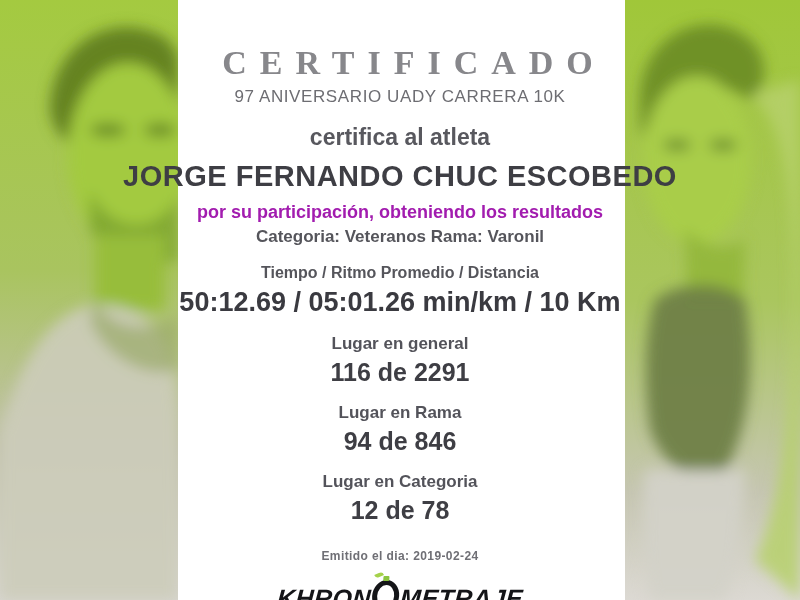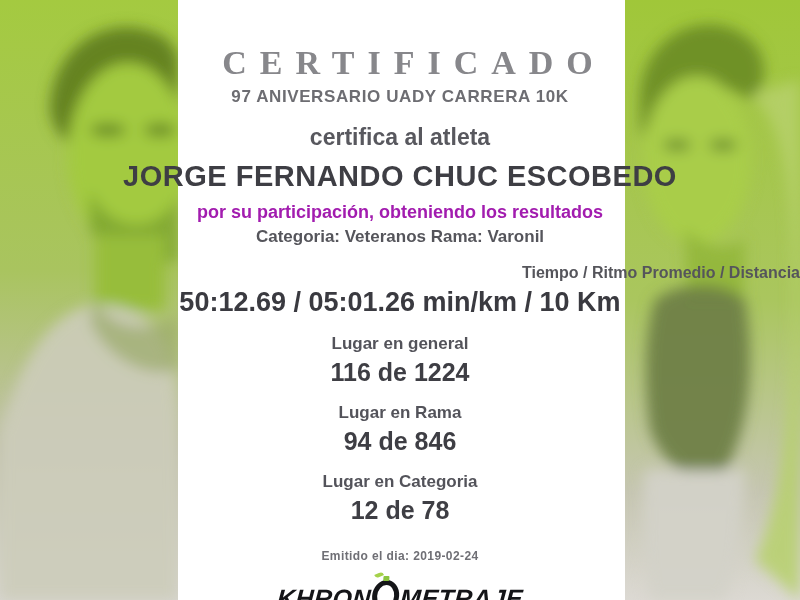--- a/index.html
+++ b/index.html
@@ -10,26 +10,26 @@
   .photo{position:absolute;top:0;height:600px;z-index:1;}
   .photo svg{display:block;width:100%;height:100%;}
   .photo-left{left:0;width:178px;}
   .photo-right{right:0;width:175px;}
 
   
   .content{position:relative;z-index:2;width:100%;height:100%;text-align:center;box-sizing:border-box;padding-top:46px;}
 
   .title{font-family:"Liberation Serif",serif;font-weight:bold;font-size:34px;line-height:1.0;
          color:#87878b;letter-spacing:13px;padding-left:28px;}
-  .event{margin-top:7px;font-size:17px;font-weight:bold;color:#6d6d72;letter-spacing:0.6px;}
+  .event{margin-top:7px;font-size:17px;font-weight:normal;color:#6d6d72;letter-spacing:0.6px;}
   .certifies{margin-top:17px;font-size:23px;font-weight:bold;color:#58585e;}
   .athlete{margin-top:9px;font-size:29px;font-weight:bold;color:#3e3e44;letter-spacing:0.5px;white-space:nowrap;}
   .participation{margin-top:9px;font-size:18px;font-weight:bold;color:#a21caf;}
   .category{margin-top:4px;font-size:17px;font-weight:bold;color:#55555b;}
-  .results-header{margin-top:17px;font-size:16px;font-weight:bold;color:#55555b;text-align:right;}
+  .results-header{margin-top:17px;font-size:16px;font-weight:bold;color:#55555b;}
   .results-value{margin-top:5px;font-size:27px;font-weight:bold;color:#3a3a40;white-space:nowrap;}
   .placement-label{margin-top:16px;font-size:17px;font-weight:bold;color:#53535a;}
   .placement-value{margin-top:4px;font-size:25px;font-weight:bold;color:#3e3e44;}
   .issued{margin-top:24px;font-size:12px;font-weight:bold;color:#6f6f75;letter-spacing:0.4px;}
 
   
   .logo{margin-top:17px;display:inline-block;position:relative;
         font-style:italic;font-weight:bold;font-size:25px;letter-spacing:0.5px;color:#141518;
         transform:skewX(-4deg);}
   .logo-text{vertical-align:middle;}
@@ -103,21 +103,21 @@
     <div class="event">97 ANIVERSARIO UADY CARRERA 10K</div>
     <div class="certifies">certifica al atleta</div>
     <div class="athlete">JORGE FERNANDO CHUC ESCOBEDO</div>
     <div class="participation">por su participación, obteniendo los resultados</div>
     <div class="category">Categoria: Veteranos Rama: Varonil</div>
 
     <div class="results-header">Tiempo / Ritmo Promedio / Distancia</div>
     <div class="results-value">50:12.69 / 05:01.26 min/km / 10 Km</div>
 
     <div class="placement-label">Lugar en general</div>
-    <div class="placement-value">116 de 1224</div>
+    <div class="placement-value">116 de 2291</div>
 
     <div class="placement-label">Lugar en Rama</div>
     <div class="placement-value">94 de 846</div>
 
     <div class="placement-label">Lugar en Categoria</div>
     <div class="placement-value">12 de 78</div>
 
     <div class="issued">Emitido el dia: 2019-02-24</div>
 
     <div class="logo">

